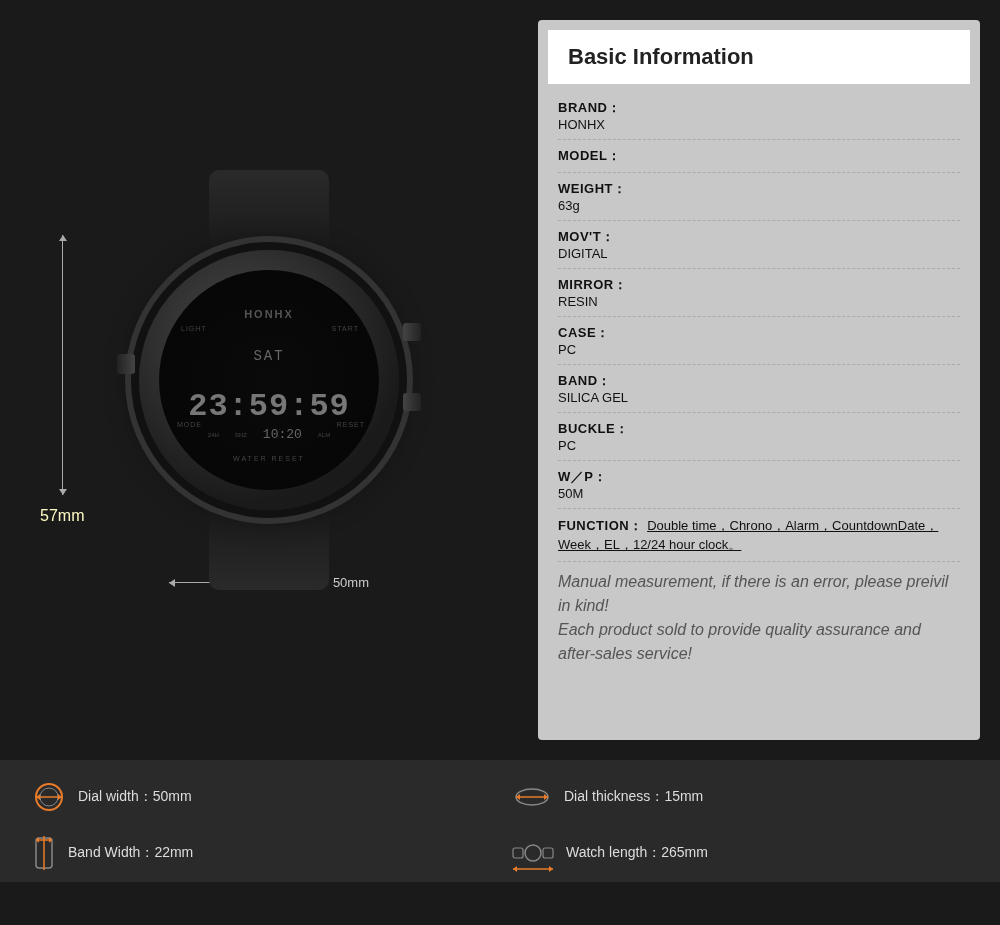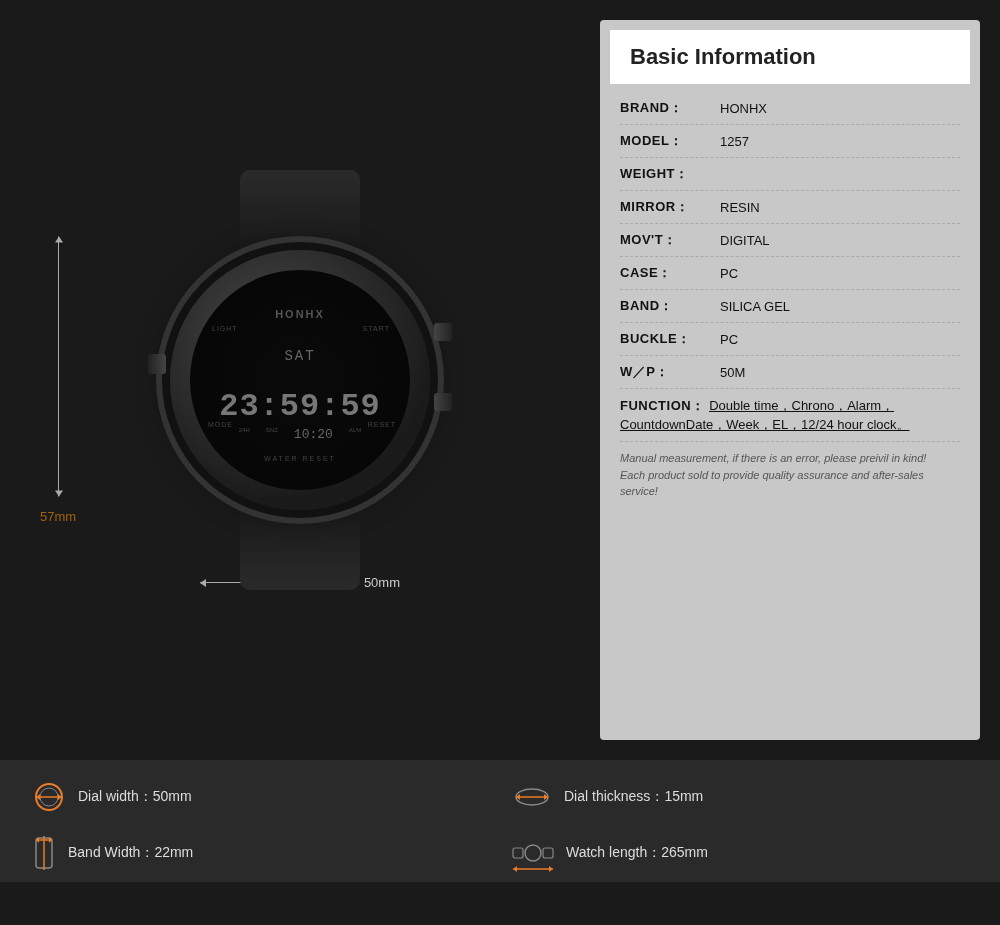--- a/index.html
+++ b/index.html
@@ -219,21 +219,21 @@
       font-size: 32px;
       font-family: 'Courier New', monospace;
       font-weight: bold;
       letter-spacing: 1px;
       line-height: 1;
       margin-top: 11px;
     }
 
     .watch-bottom-row {
       display: flex;
-      align-items: flex-start;
+      align-items: center;
       gap: 16px;
       margin-top: 4px;
     }
 
     .watch-small-label {
       color: #444;
       font-size: 6px;
     }
 
     .watch-small-time {
@@ -255,21 +255,21 @@
       width: 120px;
       height: 80px;
       background: linear-gradient(to top, #2a2a2a, #1a1a1a);
       border-radius: 0 0 10px 10px;
       position: relative;
       z-index: 1;
     }
 
     
     .info-panel {
-      width: 380px;
+      width: 442px;
       background: #c8c8c8;
       border-radius: 4px;
       padding: 0;
       display: flex;
       flex-direction: column;
     }
 
     .info-header {
       background: white;
       padding: 14px 20px;
@@ -284,21 +284,22 @@
 
     .info-body {
       padding: 8px 20px 10px 20px;
       flex: 1;
     }
 
     .info-row {
       display: flex;
       padding: 7px 0;
       border-bottom: 1px dashed #aaa;
-      align-items: center;
+      align-items: flex-start;
+      flex-direction: column;
     }
 
     .info-row:last-of-type {
       border-bottom: none;
     }
 
     .info-key {
       font-weight: bold;
       font-size: 13px;
       color: #111;
@@ -327,21 +328,21 @@
 
     .info-function-val {
       font-size: 13px;
       color: #111;
       display: inline;
       text-decoration: underline;
     }
 
     .info-disclaimer {
       font-style: italic;
-      font-size: 11px;
+      font-size: 16px;
       color: #555;
       margin-top: 8px;
       line-height: 1.5;
     }
 
     
     .specs-bar {
       background: #2a2a2a;
       height: 122px;
       display: grid;
@@ -394,21 +395,21 @@
   </style>
 </head>
 <body>
 
 <div class="main-content">
 
   <div class="watch-section">
 
     <div class="dim-57-container">
       <div class="dim-line-vertical"></div>
-      <span style="color:#a16207;font-size:13px;margin-top:12px;">57mm</span>
+      <span style="color:#fef9c3;font-size:16px;margin-top:12px;">57mm</span>
     </div>
 
     <div class="watch-container">
       <div class="band-top"></div>
       <div class="watch-case">
         <div class="crown-left"></div>
         <div class="crown-right-top"></div>
         <div class="crown-right-bottom"></div>
         <div class="watch-face">
           <span class="watch-brand">HONHX</span>
@@ -442,35 +443,35 @@
     </div>
     <div class="info-body">
 
       <div class="info-row">
         <span class="info-key">BRAND：</span>
         <span class="info-val">HONHX</span>
       </div>
 
       <div class="info-row">
         <span class="info-key">MODEL：</span>
-        <span class="info-val">1257</span>
       </div>
 
       <div class="info-row">
         <span class="info-key">WEIGHT：</span>
+        <span class="info-val">63g</span>
+      </div>
+
+      <div class="info-row">
+        <span class="info-key">MOV'T：</span>
+        <span class="info-val">DIGITAL</span>
       </div>
 
       <div class="info-row">
         <span class="info-key">MIRROR：</span>
         <span class="info-val">RESIN</span>
-      </div>
-
-      <div class="info-row">
-        <span class="info-key">MOV'T：</span>
-        <span class="info-val">DIGITAL</span>
       </div>
 
       <div class="info-row">
         <span class="info-key">CASE：</span>
         <span class="info-val">PC</span>
       </div>
 
       <div class="info-row">
         <span class="info-key">BAND：</span>
         <span class="info-val">SILICA GEL</span>

